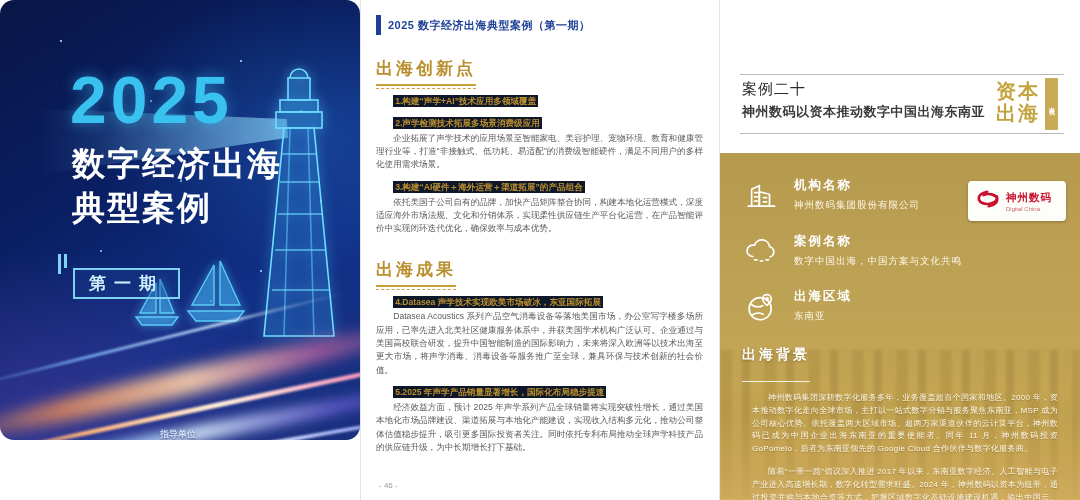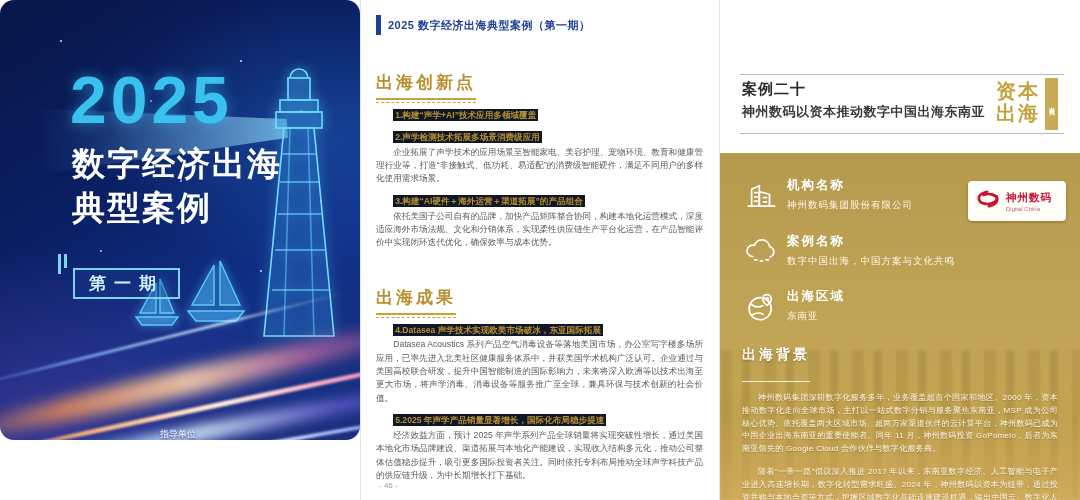--- a/index.html
+++ b/index.html
@@ -51,67 +51,67 @@
                   text-shadow:0 1px 2px rgba(0,0,30,.6); }
   .cf-label { font-size:9px; font-weight:bold; margin-top:8px; }
   .cf-line  { font-size:8.5px; margin-top:3px; letter-spacing:1px; }
 
   
   .page-mid { position:relative; width:360px; height:500px; background:#fff; padding:15px 16px 0 15px;
               border-left:1px solid #e4e4e4; border-right:1px solid #e4e4e4; overflow:hidden; }
   .mid-header { display:flex; align-items:center; gap:7px; }
   .mid-header .bar { width:5px; height:20px; background:#1d3f96; }
   .mid-header .txt { font-size:11px; font-weight:bold; color:#1d3f96; letter-spacing:.5px; }
-  .sec-title { display:inline-block; margin-top:36px; font-size:17px; font-weight:bold; color:#b98f2e;
+  .sec-title { display:inline-block; margin-top:22px; font-size:17px; font-weight:bold; color:#b98f2e;
                letter-spacing:3px; padding-bottom:4px; border-bottom:2px solid #c9a23a; position:relative; }
   .sec-title::after { content:""; position:absolute; left:0; right:0; bottom:-5px;
                       border-bottom:1px dashed #c9a23a; }
   .mi { margin-top:9px; }
   .mi-h { font-size:8.6px; font-weight:bold; color:#b98f2e; text-indent:2em; line-height:1.5; }
   .mi-h span { background:#0f172a; padding:1px 2px; }
   .mi-b { font-size:8.6px; color:#5b5b5b; line-height:1.55; text-indent:2em; margin-top:2px; text-align:justify; }
   .page-num { position:absolute; left:18px; bottom:10px; font-size:8px; color:#9a9a9a; }
 
   
   .page-right { position:relative; width:360px; height:500px; background:#fff; overflow:hidden; }
   .rp-top { position:relative; height:153px; background:#fff; }
   .rule { position:absolute; left:20px; right:16px; height:1px; background:#b9b9b9; }
   .rule.r1 { top:74px; } .rule.r2 { top:133px; }
-  .case-no { position:absolute; left:22px; top:80px; font-size:15px; font-weight:bold; color:#2b2b2b; letter-spacing:1px; }
+  .case-no { position:absolute; left:22px; top:80px; font-size:15px; font-weight:normal; color:#2b2b2b; letter-spacing:1px; }
   .case-title { position:absolute; left:22px; top:103px; font-size:13px; font-weight:bold; color:#3a3a3a; letter-spacing:.5px; }
   .mode-block { position:absolute; right:40px; top:80px; display:grid; grid-template-rows:auto auto;
                 color:#c3a33d; font-weight:bold; font-size:20px; line-height:1.1; letter-spacing:2px;
                 text-align:center; }
   .mode-ribbon { position:absolute; right:22px; top:78px; width:13px; height:52px; background:#c9ab55;
                  display:flex; align-items:center; justify-content:center; }
   .mode-ribbon span { writing-mode:vertical-rl; font-size:6px; color:#fff; letter-spacing:1px; }
   .rp-gold { position:relative; height:347px; overflow:hidden;
              background:linear-gradient(180deg, #b59a4e 0%, #bfa355 45%, #c8a953 78%, #caa64e 100%); }
   .skyline { position:absolute; left:0; right:0; bottom:0; height:150px; opacity:.5; filter:blur(1px);
              background:
                linear-gradient(to top, rgba(125,90,30,.55), transparent 75%),
                repeating-linear-gradient(90deg, rgba(110,80,25,.30) 0 12px, rgba(170,135,60,.12) 12px 22px,
                                          rgba(95,70,22,.34) 22px 30px, rgba(150,120,55,.10) 30px 44px); }
   .glowcity { position:absolute; left:0; right:0; bottom:0; height:90px;
               background:linear-gradient(to top, rgba(235,200,120,.5), transparent); }
   .rp-gold-inner { position:relative; padding:24px 22px 0 22px; }
-  .field { display:flex; align-items:flex-start; gap:7px; margin-bottom:20px; }
+  .field { display:flex; align-items:flex-start; gap:14px; margin-bottom:20px; }
   .f-icon { flex:0 0 auto; width:38px; display:flex; justify-content:center; padding-top:2px; }
   .f-label { font-size:12.5px; font-weight:bold; color:#fff; letter-spacing:2px; }
   .f-value { font-size:9.5px; color:#fdf8ea; margin-top:5px; letter-spacing:1px; }
   .logo-card { position:absolute; right:14px; top:28px; width:98px; height:40px; background:#fdfdf9;
                border-radius:4px; display:flex; align-items:center; gap:5px; padding:4px 7px;
                box-shadow:0 1px 3px rgba(60,40,0,.35); }
   .logo-txt .cn { font-size:10.5px; font-weight:bold; color:#c8102e; letter-spacing:1px; }
   .logo-txt .en { font-size:6px; color:#c96a6a; margin-top:1px; }
   .bg-title { display:inline-block; font-size:14px; font-weight:bold; color:#fff; letter-spacing:3px;
               padding-bottom:17px; border-bottom:1px solid rgba(255,255,255,.85); margin-top:2px;
               text-shadow:0 1px 2px rgba(90,60,0,.4); }
   .bg-p { font-size:8px; color:#fdf8ec; line-height:1.6; text-indent:2em; text-align:justify;
-          margin-top:10px; letter-spacing:.3px; text-shadow:0 1px 1px rgba(90,60,0,.35); }
+          margin-top:10px; letter-spacing:.3px; text-shadow:0 1px 1px rgba(90,60,0,.35);margin-left:10px; }
 </style>
 </head>
 <body>
 
 <div class="stage">
 
   <section class="cover">
     <div class="stars"></div>
     <div class="beam"></div>
     <div class="lighthouse">

